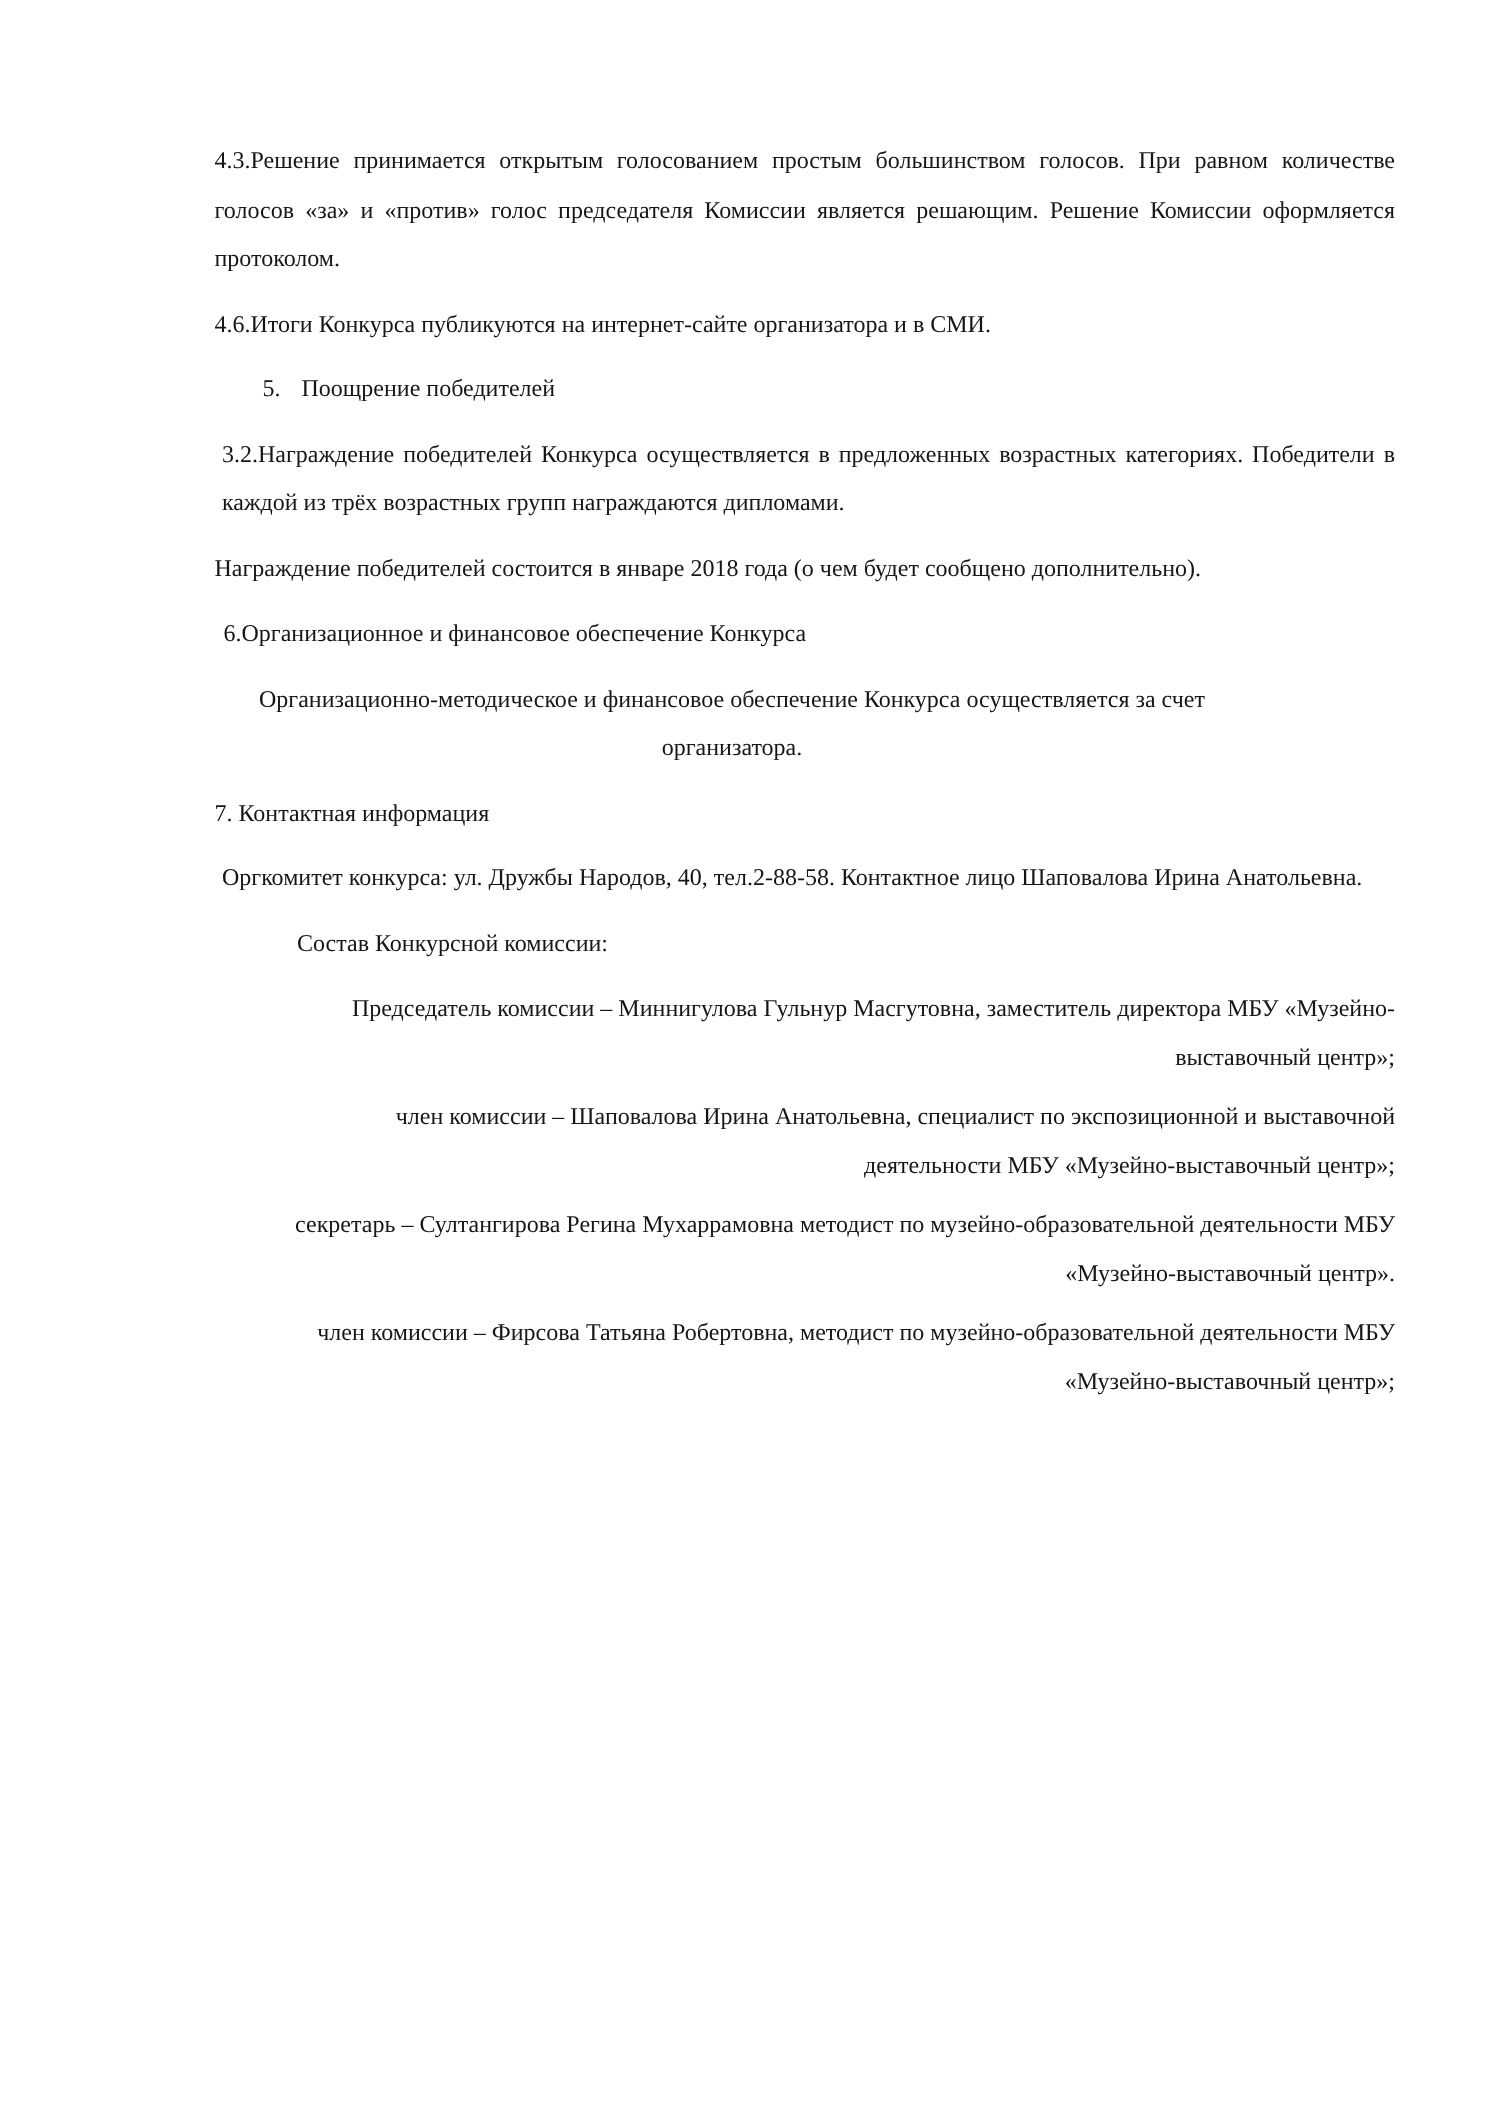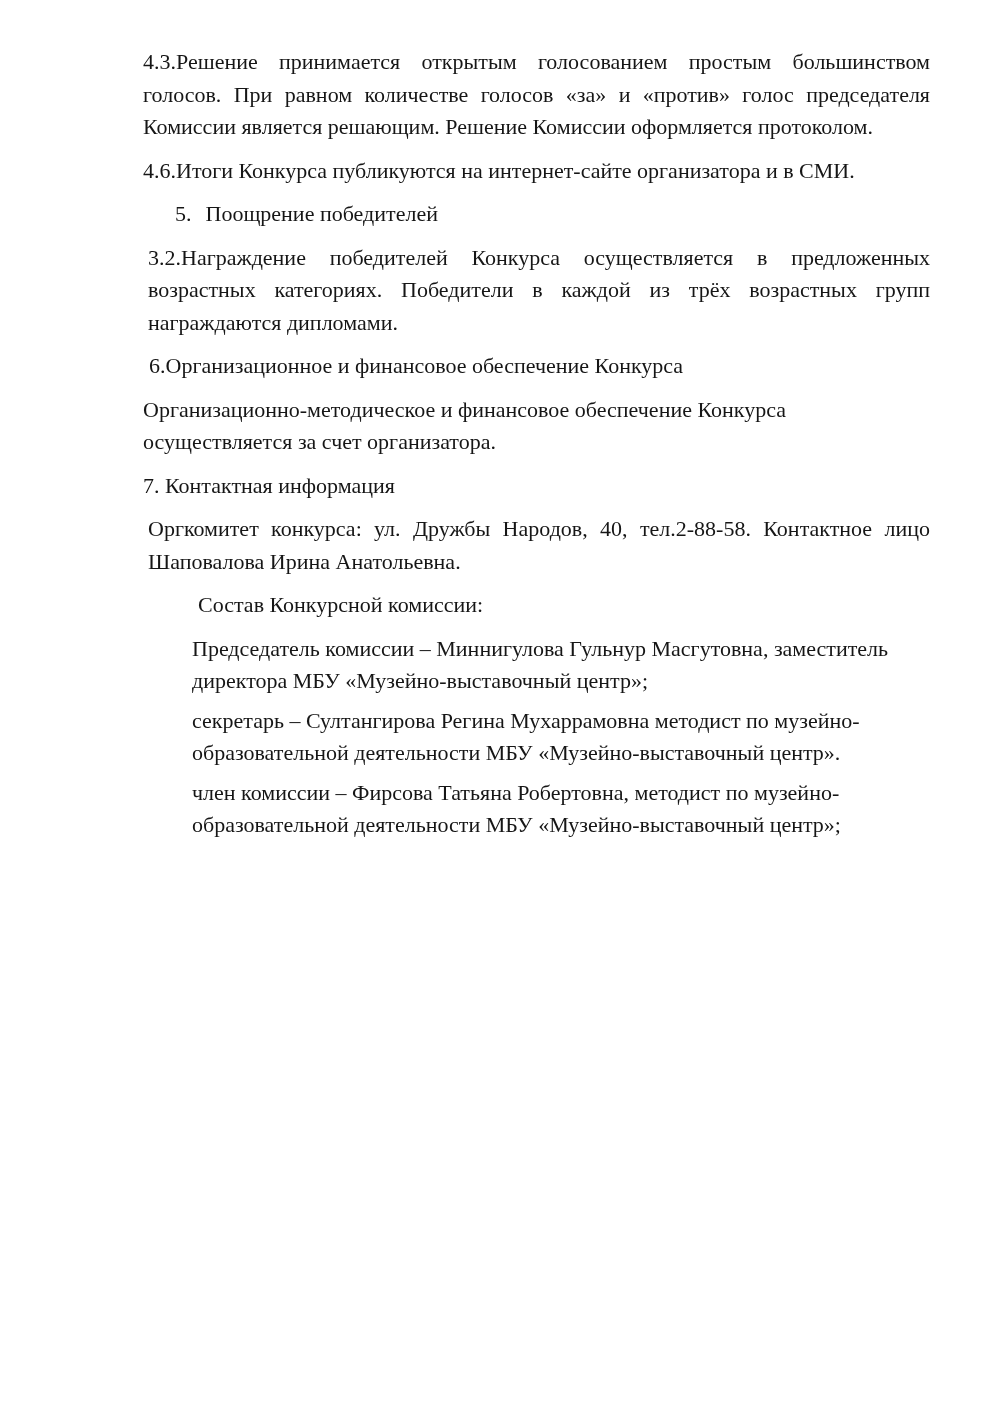--- a/index.html
+++ b/index.html
@@ -4,63 +4,65 @@
 <style>
   html, body { margin: 0; padding: 0; background: #ffffff; }
   .page {
     position: relative;
     width: 1000px;
     height: 1198px;
     box-sizing: border-box;
     background: #ffffff;
     color: #161616;
     font-family: "Liberation Serif", "DejaVu Serif", serif;
-    font-size: 22px;
+    font-size: 16px;
     line-height: 32.5px;
-    padding: 46px 70px 0 143px;
+    padding: 92px 70px 0 143px;
     overflow: hidden;
   }
   .page p { margin: 0 0 11px 0; }
   .just { text-align: justify; }
   .indent-sp { padding-left: 5px; }
-  .narrow { max-width: 690px; }
+  .narrow { max-width: 690px; text-align: center; }
   .heading { font-weight: normal; }
   .h5 { margin-top: 67px; margin-bottom: 12px; padding-left: 32px; }
   .h5 .h-num { margin-right: 14px; }
   .h6 { margin-top: 11px; margin-bottom: 14px; padding-left: 6px; }
   .h7 { margin-top: 13px; margin-bottom: 15px; }
   .commission-title { margin-top: 57px; margin-bottom: 15px; padding-left: 55px; }
   .commission { padding-left: 49px; }
-  .commission p { margin: 0 0 7px 0; }
+  .commission p { margin: 0 0 7px 0; text-align: right; }
 </style>
 </head>
 <body>
 
 <div class="page">
 
   <p class="just">4.3.Решение принимается открытым голосованием простым большинством голосов. При равном количестве голосов «за» и «против» голос председателя Комиссии является решающим. Решение Комиссии оформляется протоколом.</p>
 
 
 
   <p>4.6.Итоги Конкурса публикуются на интернет-сайте организатора и в СМИ.</p>
 
   <p class="heading h5"><span class="h-num">5.</span><span>Поощрение победителей</span></p>
 
   <p class="just indent-sp">3.2.Награждение победителей Конкурса осуществляется в предложенных возрастных категориях. Победители в каждой из трёх возрастных групп награждаются дипломами.</p>
 
+  <p>Награждение победителей состоится в январе 2018 года (о чем будет сообщено дополнительно).</p>
 
   <p class="heading h6">6.Организационное и финансовое обеспечение Конкурса</p>
 
   <p class="narrow">Организационно-методическое и финансовое обеспечение Конкурса осуществляется за счет организатора.</p>
 
   <p class="heading h7">7. Контактная информация</p>
 
   <p class="just indent-sp">Оргкомитет конкурса: ул. Дружбы Народов, 40, тел.2-88-58. Контактное лицо Шаповалова Ирина Анатольевна.</p>
 
   <p class="heading commission-title">Состав Конкурсной комиссии:</p>
 
   <div class="commission">
     <p>Председатель комиссии – Миннигулова Гульнур Масгутовна, заместитель директора МБУ «Музейно-выставочный центр»;</p>
+    <p>член комиссии – Шаповалова Ирина Анатольевна, специалист по экспозиционной и выставочной деятельности МБУ «Музейно-выставочный центр»;</p>
     <p>секретарь – Султангирова Регина Мухаррамовна методист по музейно-образовательной деятельности МБУ «Музейно-выставочный центр».</p>
     <p>член комиссии – Фирсова Татьяна Робертовна, методист по музейно-образовательной деятельности МБУ «Музейно-выставочный центр»;</p>
   </div>
 
 </div>
 
 </body></html>

